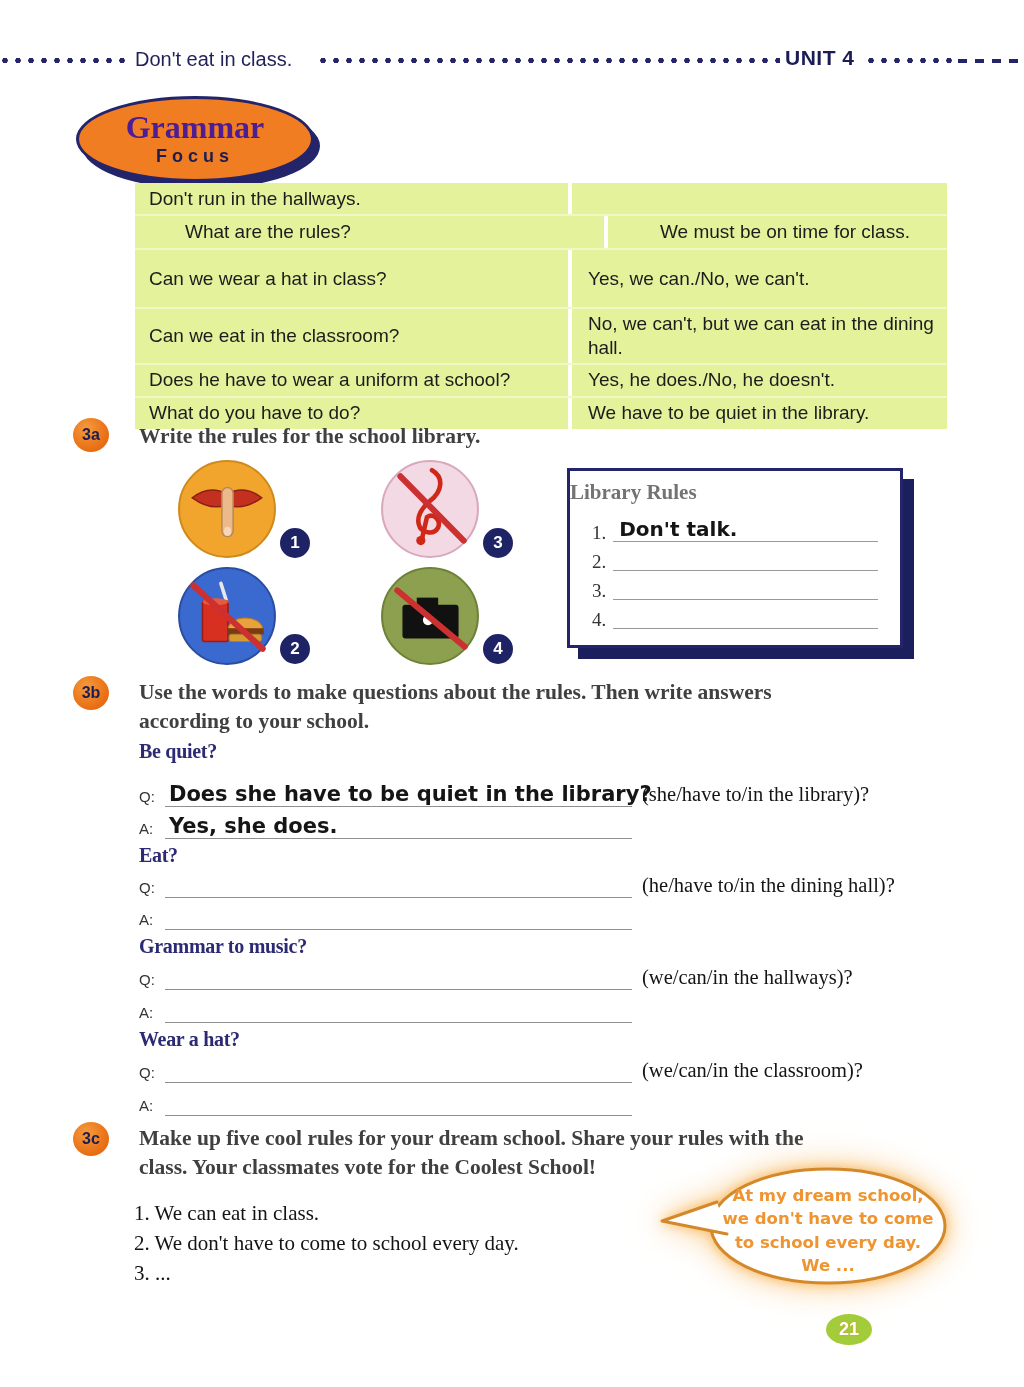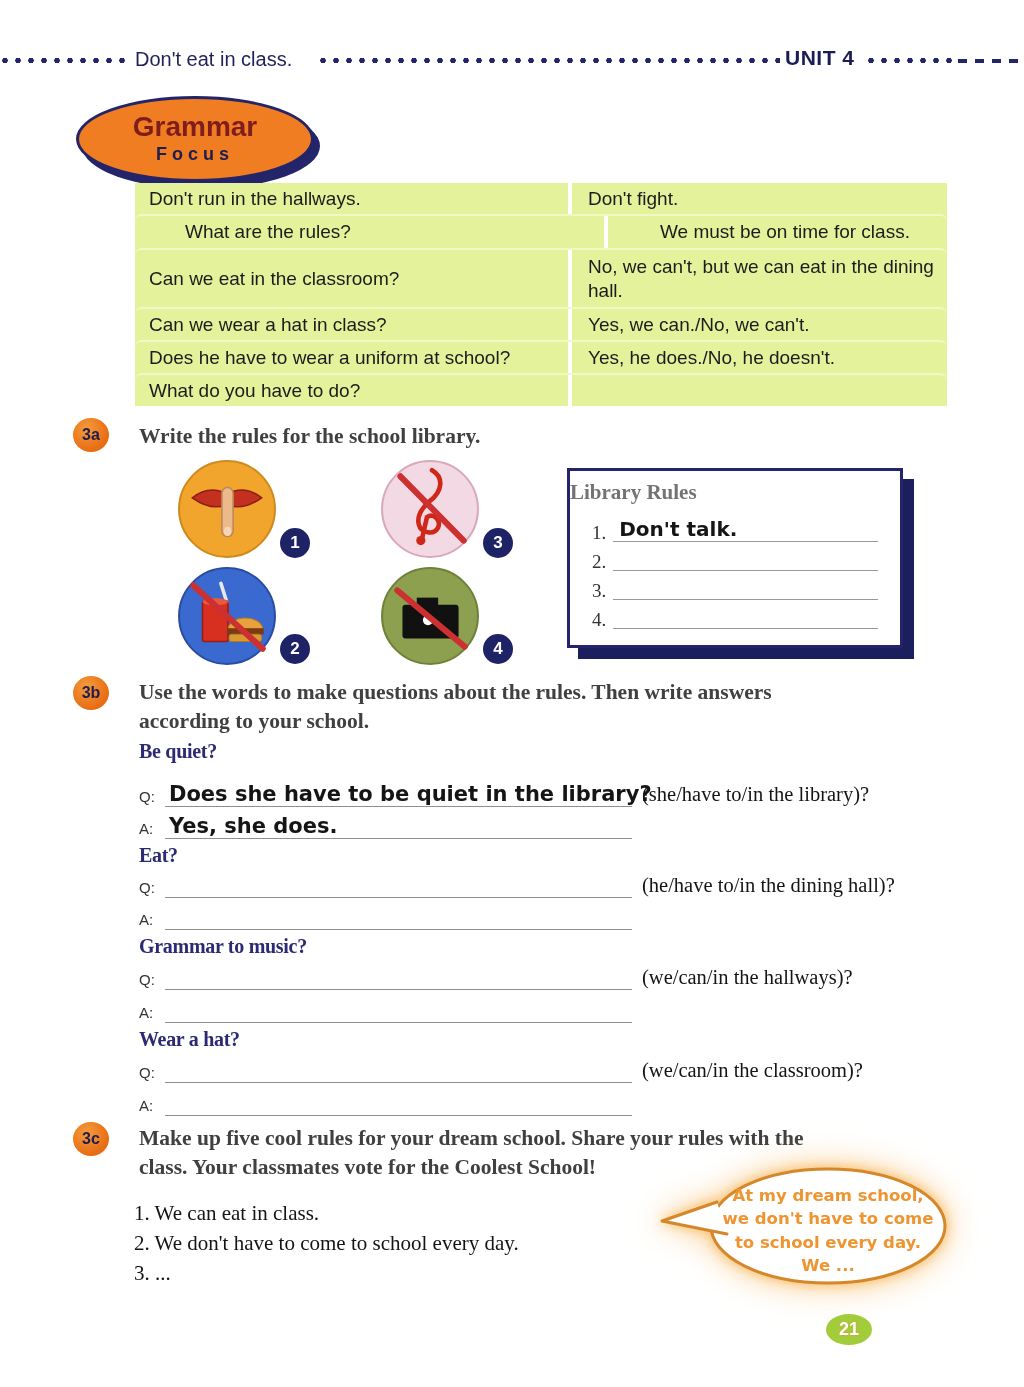--- a/index.html
+++ b/index.html
@@ -13,28 +13,28 @@
   .dashes{position:absolute;height:4px;
         background:repeating-linear-gradient(90deg,#23246a 0 9px,rgba(0,0,0,0) 9px 17px);}
   .lesson-title{position:absolute;left:135px;top:48px;font-size:20px;color:#1f2158;}
   .unit-label{position:absolute;left:785px;top:46px;font-size:21px;font-weight:bold;
         color:#1b1c55;letter-spacing:.5px;}
 
   
   .gf-oval{position:absolute;left:76px;top:96px;width:232px;height:80px;border-radius:50%;
         background:#f07d21;border:3px solid #23246a;box-shadow:6px 7px 0 #23246a;
         display:flex;flex-direction:column;align-items:center;justify-content:center;}
-  .gf-line1{font-family:Liberation Sans, sans-serif;font-weight:bold;font-size:28px;color:#7f1d1d;line-height:1;}
+  .gf-line1{font-family:Liberation Serif, serif;font-weight:bold;font-size:32px;color:#4c1d95;line-height:1;}
   .gf-line2{font-family:"Liberation Sans",sans-serif;font-weight:bold;font-size:18px;
         color:#1d1d50;letter-spacing:5px;margin-top:3px;}
 
   
   .gtable{position:absolute;left:135px;top:183px;width:812px;background:#e4f29b;
         font-size:19px;color:#1c1c1c;}
-  .trow{display:flex;border-radius:7px;}
+  .trow{display:flex;}
   .trow + .trow{border-top:2px solid #f1f8c6;}
   .tq{width:437px;border-right:4px solid #ffffff;padding:3px 8px 3px 14px;display:flex;align-items:center;box-sizing:border-box;}
   .ta{flex:1;padding:3px 8px 3px 16px;display:flex;align-items:center;box-sizing:border-box;line-height:1.25;}
   .trow:nth-child(1) .tq,.trow:nth-child(1) .ta{min-height:31px;}
   .trow:nth-child(2) .tq,.trow:nth-child(2) .ta{min-height:32px;margin-left:36px;}
   .trow:nth-child(3) .tq,.trow:nth-child(3) .ta{min-height:57px;}
   .trow:nth-child(4) .tq,.trow:nth-child(4) .ta{min-height:31px;}
   .trow:nth-child(5) .tq,.trow:nth-child(5) .ta{min-height:31px;}
   .trow:nth-child(6) .tq,.trow:nth-child(6) .ta{min-height:31px;}
 
@@ -102,40 +102,40 @@
   <div class="dashes" style="left:958px;top:59px;width:66px;"></div>
 
   <div class="gf-oval">
     <div class="gf-line1">Grammar</div>
     <div class="gf-line2">Focus</div>
   </div>
 
   <div class="gtable">
     <div class="trow">
       <div class="tq">Don't run in the hallways.</div>
-      <div class="ta">Don't fight.</div>
     </div>
     <div class="trow">
       <div class="tq">What are the rules?</div>
       <div class="ta">We must be on time for class.</div>
     </div>
     <div class="trow">
+      <div class="tq">Can we wear a hat in class?</div>
+      <div class="ta">Yes, we can./No, we can't.</div>
+    </div>
+    <div class="trow">
       <div class="tq">Can we eat in the classroom?</div>
       <div class="ta">No, we can't, but we can eat in the dining hall.</div>
     </div>
     <div class="trow">
-      <div class="tq">Can we wear a hat in class?</div>
-      <div class="ta">Yes, we can./No, we can't.</div>
-    </div>
-    <div class="trow">
       <div class="tq">Does he have to wear a uniform at school?</div>
       <div class="ta">Yes, he does./No, he doesn't.</div>
     </div>
     <div class="trow">
       <div class="tq">What do you have to do?</div>
+      <div class="ta">We have to be quiet in the library.</div>
     </div>
   </div>
 
   <div class="step-badge" style="left:73px;top:418px;">3a</div>
   <div class="h-serif" style="left:139px;top:422px;">Write the rules for the school library.</div>
 
   <div class="icon-wrap">
 
     <svg class="icon-circle" style="left:2px;top:2px;" viewBox="0 0 100 100">
       <circle cx="50" cy="50" r="47" fill="#f2a52c" stroke="#cf8a1e" stroke-width="2"></circle>

